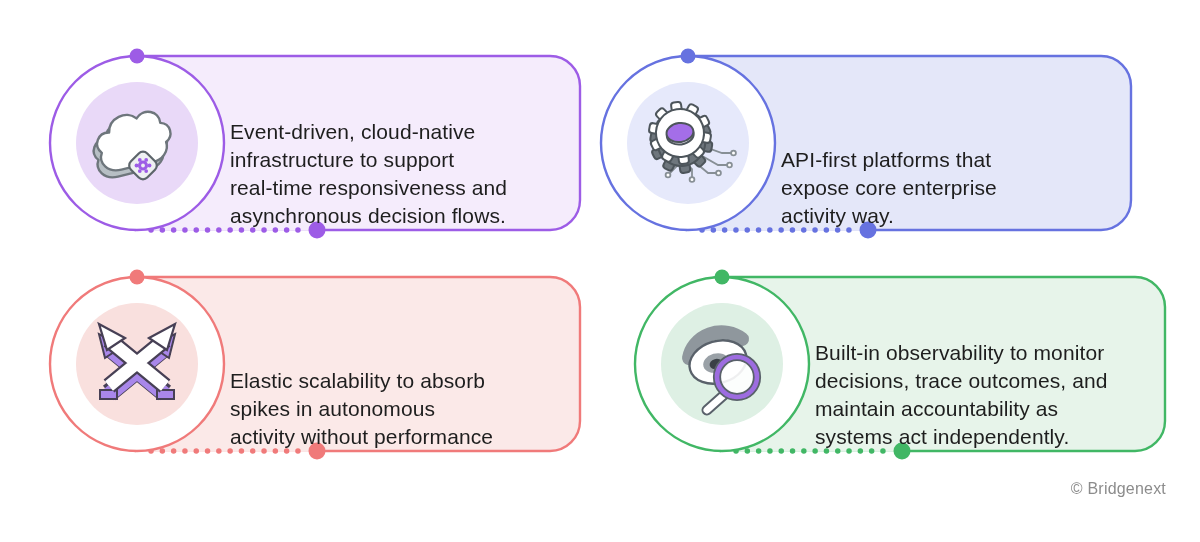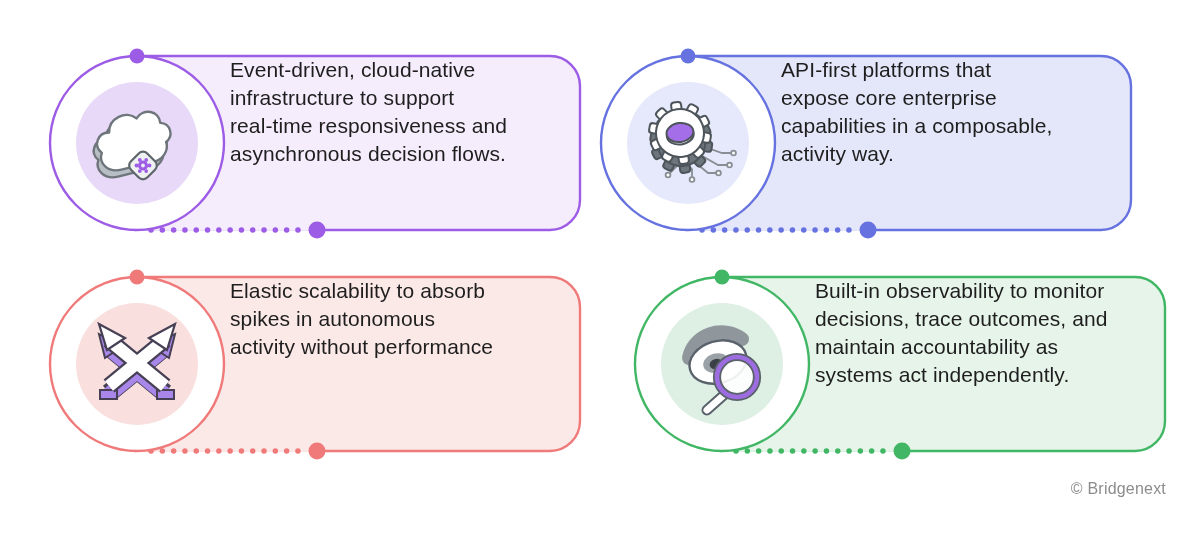--- a/index.html
+++ b/index.html
@@ -14,21 +14,21 @@
   .p-erase-fill{fill:var(--fill);}
   .p-erase-white{fill:#ffffff;}
   .p-dots{stroke:var(--accent);stroke-width:5.4;stroke-linecap:round;stroke-dasharray:0.1 11.2;fill:none;}
   .p-bigdot,.p-topdot{fill:var(--accent);}
   .p-ring{fill:#ffffff;stroke:var(--accent);stroke-width:2.4;}
   .p-inner{fill:var(--iconbg);}
   .icon-box{position:absolute;left:45px;top:43px;width:104px;height:104px;}
   .icon-box svg{width:104px;height:104px;display:block;}
   .card-text{
     position:absolute;left:190px;top:8px;width:340px;height:174px;
-    display:flex;flex-direction:column;justify-content:flex-start;
+    display:flex;flex-direction:column;justify-content:flex-end;
     font-size:21px;line-height:28px;color:#1e1e1e;letter-spacing:0.1px;
   }
   .copyright{
     position:absolute;right:34px;top:480px;
     font-size:16px;color:#8c8c8c;letter-spacing:0.2px;text-align:center;
   }
 </style>
 </head>
 <body>
 
@@ -125,21 +125,20 @@
           <circle cx="44" cy="42" r="24"></circle>
         </g>
         <ellipse cx="44" cy="44" rx="13.5" ry="9.5" fill="#f2f0f6" stroke="#4d555b" stroke-width="2"></ellipse>
         <ellipse cx="44" cy="41.5" rx="13.5" ry="9.5" fill="#a46ee8" stroke="#4d555b" stroke-width="2"></ellipse>
       </g>
     </svg>
   </div>
   <div class="card-text">
     <div>API-first platforms that</div>
     <div>expose core enterprise</div>
-    <div>capabilities in a composable,</div>
     <div>activity way.</div>
   </div>
 </div>
 
 <div class="card" style="left: 40px; top: 269px; --accent: #F07A7A; --fill: #FBE9E8; --iconbg: #F9E0DE;">
   <svg class="panel" viewBox="0 0 545 200" width="545" height="200" aria-hidden="true">
     <rect class="p-rect" x="66" y="8" width="474" height="174" rx="30"></rect>
     <rect class="p-erase-fill" x="96" y="178.4" width="181" height="3.6"></rect>
     <rect class="p-erase-white" x="96" y="182.2" width="181" height="4.4"></rect>
     <line class="p-dots" x1="111" y1="182" x2="258" y2="182"></line>

